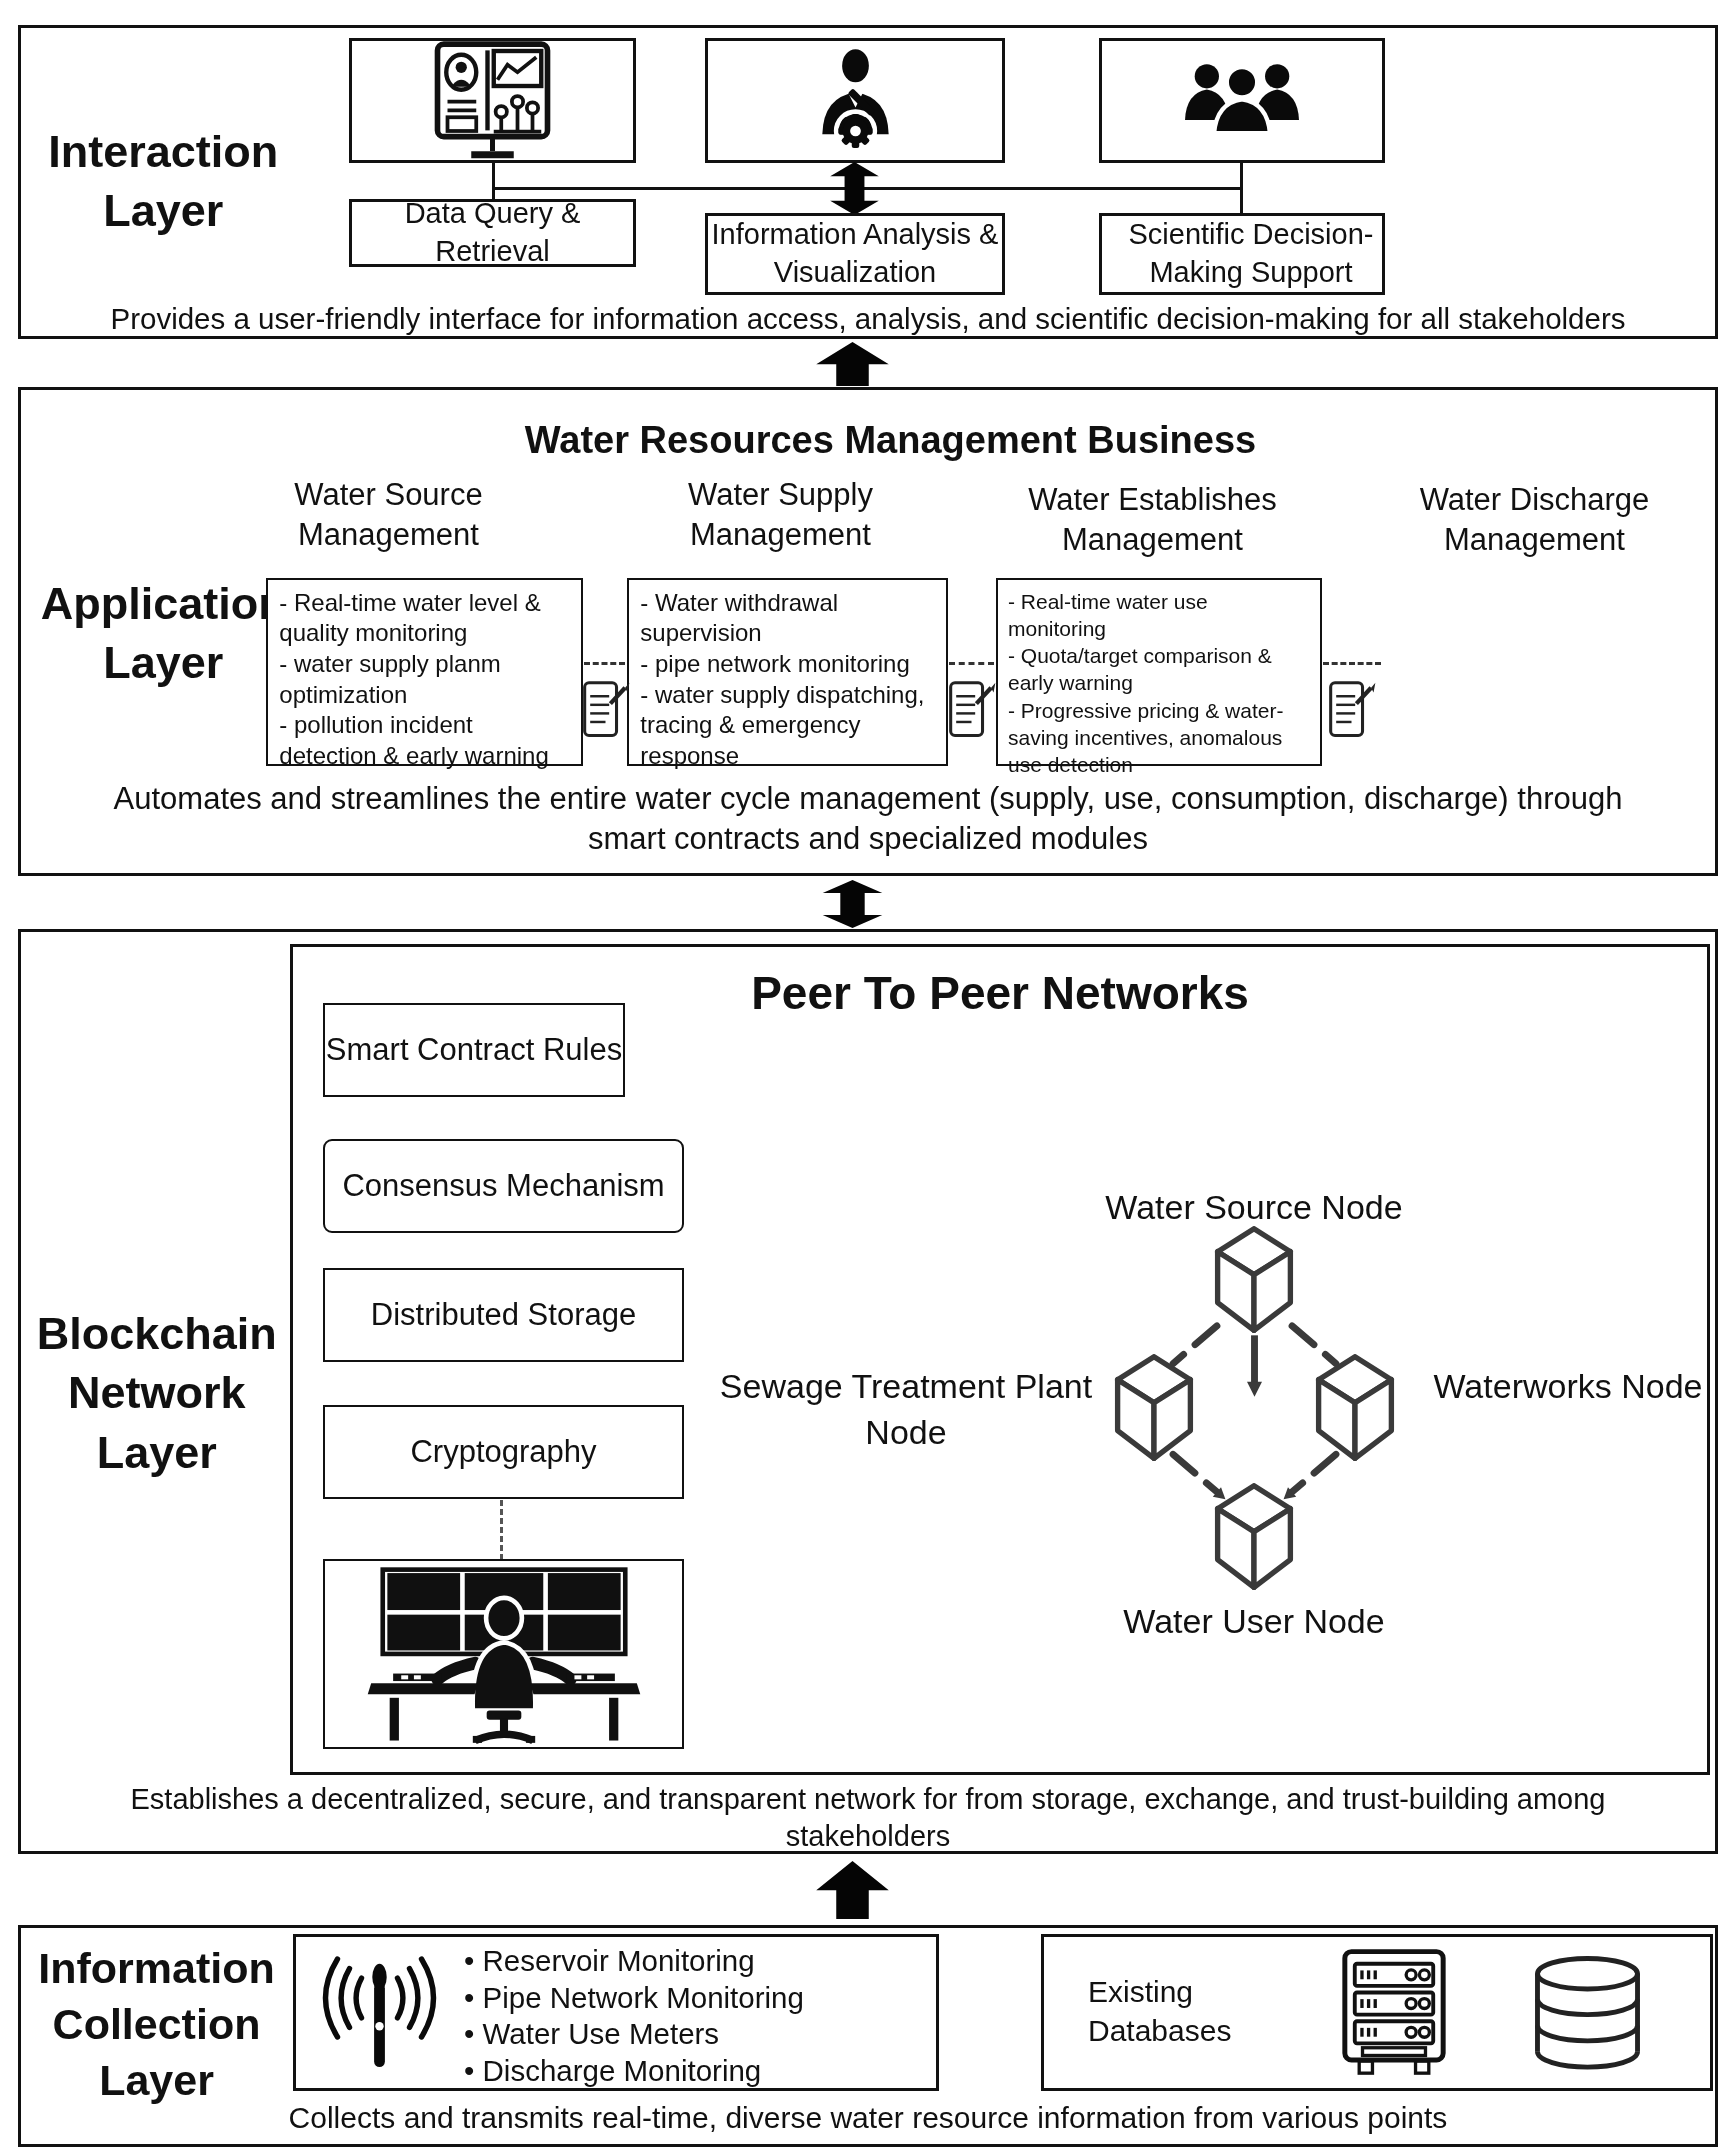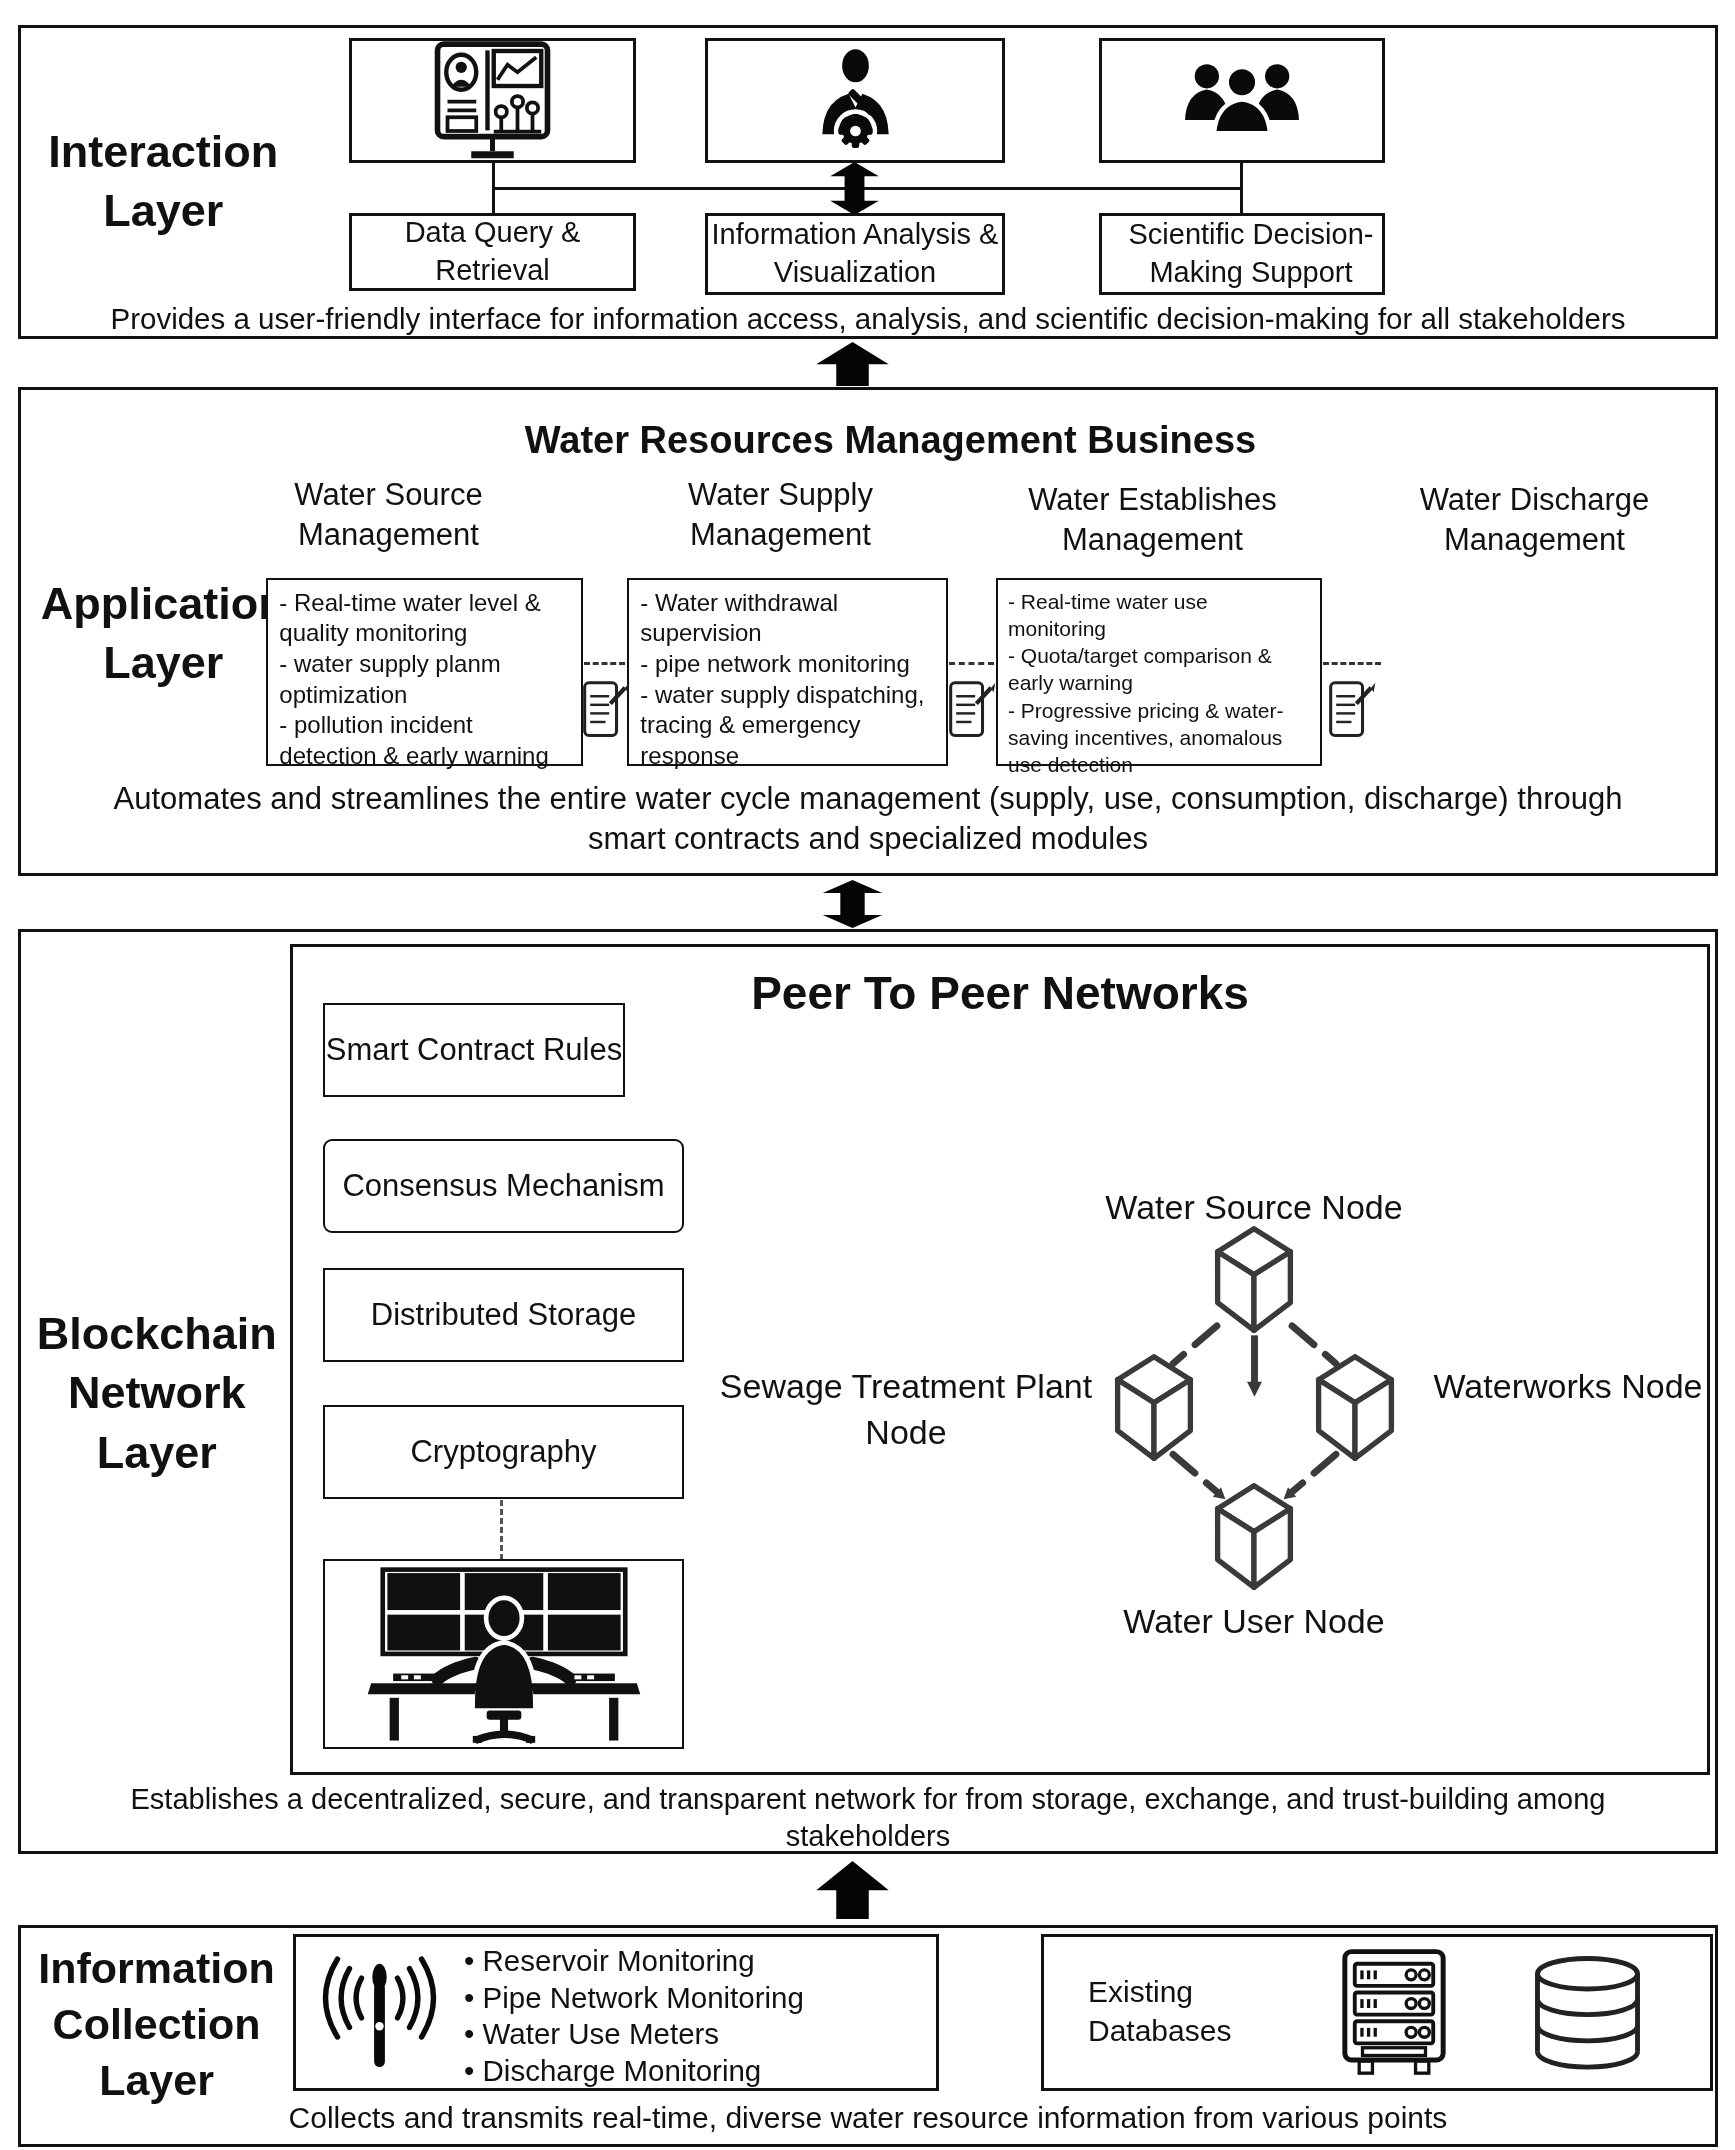--- a/index.html
+++ b/index.html
@@ -92,21 +92,21 @@
 
   <div class="vline" style="left:492px;top:163px;height:50px;"></div>
   <div class="hline" style="left:492px;top:187px;width:751px;"></div>
   <div class="vline" style="left:1240px;top:163px;height:50px;"></div>
   <span class="abs" style="left:828px;top:162px;">
     <svg width="53" height="53" viewBox="0 0 96 96">
         <polygon points="48,0 92,26 66,26 66,70 92,70 48,96 4,70 30,70 30,26 4,26" fill="#050505"></polygon>
       </svg>
   </span>
 
-  <div class="inner-box center-flex" style="left:349px;top:213px;width:287px;height:78px;font-size:29px;line-height:1.3;align-items:center;">
+  <div class="inner-box center-flex" style="left:349px;top:199px;width:287px;height:68px;font-size:29px;line-height:1.3;align-items:center;">
     <span>Data Query &amp; Retrieval</span>
   </div>
   <div class="inner-box center-flex" style="left:705px;top:213px;width:300px;height:82px;font-size:29px;line-height:1.3;">
     <span>Information Analysis &amp; Visualization</span>
   </div>
   <div class="inner-box center-flex" style="left:1099px;top:213px;width:286px;height:82px;font-size:29px;line-height:1.3;padding-left:18px;">
     <span>Scientific Decision-Making Support</span>
   </div>
 
   <div class="caption" style="left:84px;top:300px;width:1568px;">Provides a user-friendly interface for information access, analysis, and scientific decision-making for all stakeholders</div>

